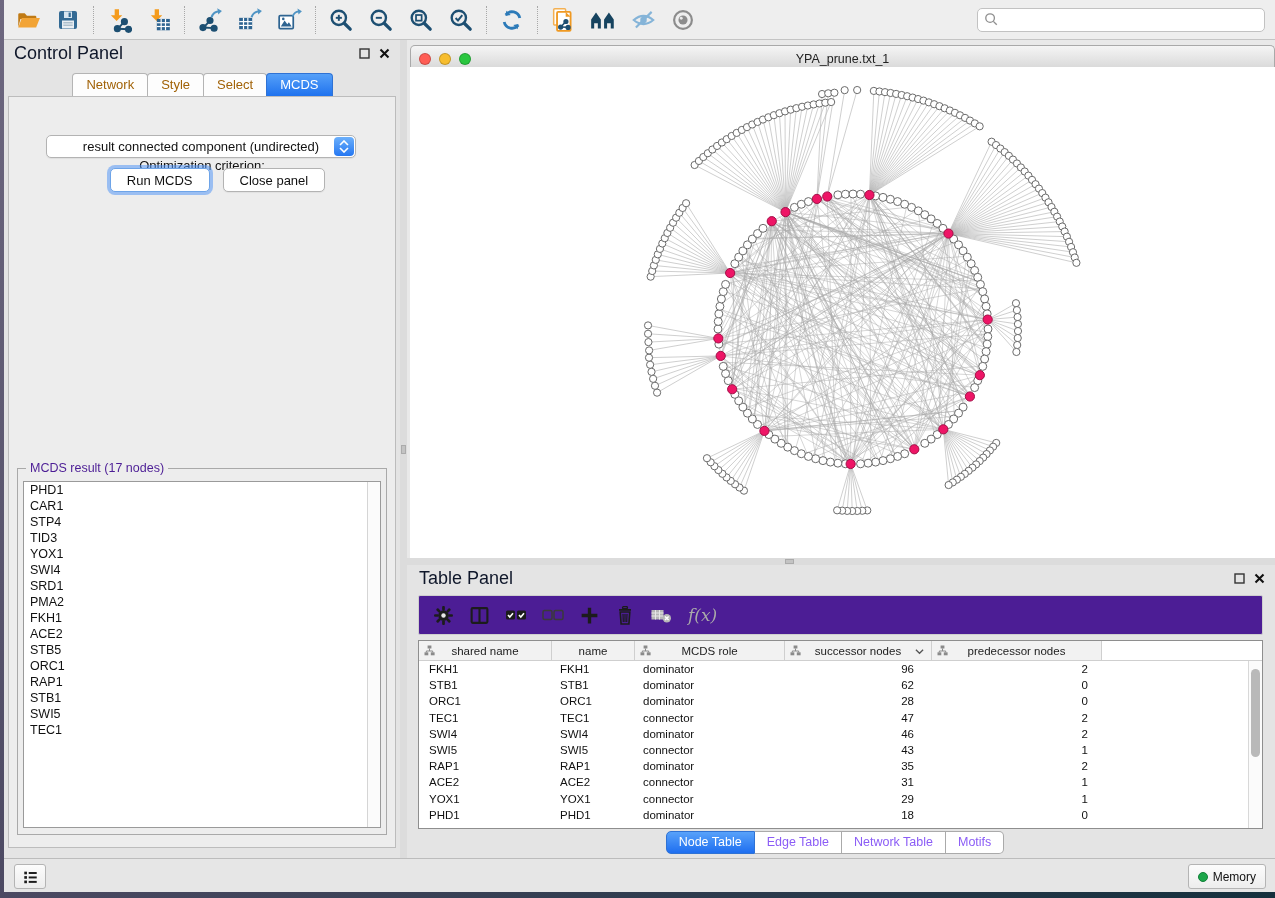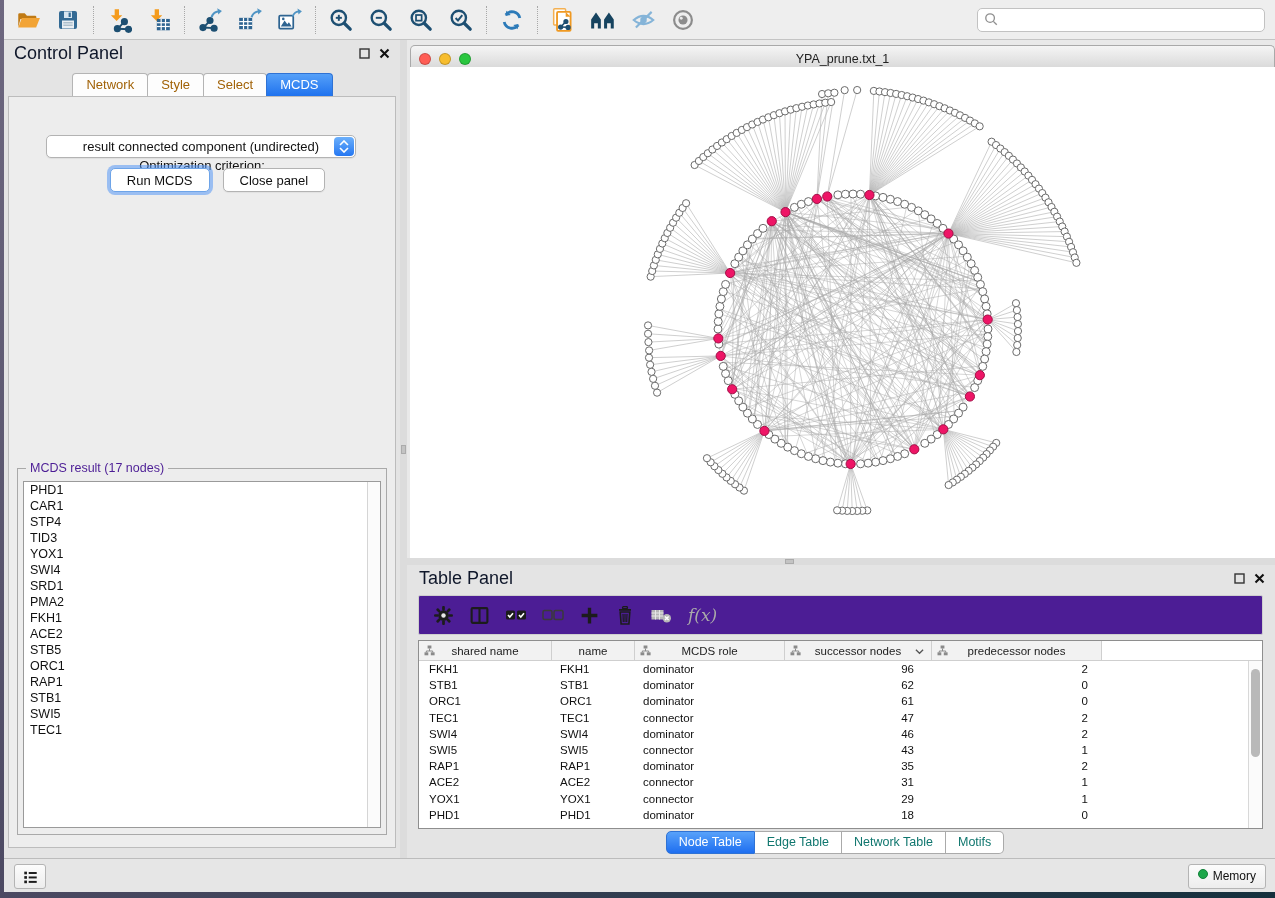--- a/index.html
+++ b/index.html
@@ -79,32 +79,32 @@
   .thcell.filler { background:#fff; border-right:none; }
   .th-icon { position:absolute; left:5px; top:4px; }
   .th-chev { position:absolute; right:7px; top:7px; }
   .trow { display:grid; grid-template-columns:133px 83px 150px 147px 170px 1fr; height:16.2px;
           font-size:11.5px; color:#111; align-items:center; }
   .trow .c0 { padding-left:10px; } .trow .c1 { padding-left:8px; } .trow .c2 { padding-left:8px; }
   .trow .c3 { text-align:right; padding-right:18px; } .trow .c4 { text-align:right; padding-right:14px; }
   .tscroll { position:absolute; right:0; top:20px; bottom:0; width:14px; background:#fbfbfb; border-left:1px solid #d8d8d8; }
   .tthumb { position:absolute; left:2px; width:9px; top:8px; height:88px; background:#b9b9b9; border-radius:5px; }
   .tp-tabs { position:absolute; left:0; right:12px; bottom:4px; height:23px; display:flex; justify-content:center; }
-  .tp-tab { font-size:12.5px; color:#0f766e; background:#fff; border:1px solid #aaa; border-left:none;
+  .tp-tab { font-size:12.5px; color:#8b5cf6; background:#fff; border:1px solid #aaa; border-left:none;
             padding:3px 12px 4px; display:flex; align-items:center; }
   .tp-tab:first-child { border-left:1px solid #aaa; border-radius:5px 0 0 5px; }
   .tp-tab:last-child { border-radius:0 5px 5px 0; }
   .tp-tab.active { background:linear-gradient(#58a2fa,#1e6ef0); color:#fff; border-color:#2f72d4; }
 
   
   .statusbar { position:absolute; left:0; right:0; bottom:0; height:34px; background:#e6e6e6; border-top:1px solid #bcbcbc; }
   .sq-btn { position:absolute; left:10px; top:5px; width:32px; height:25px; background:linear-gradient(#fcfcfc,#ededed);
             border:1px solid #b4b4b4; border-radius:3px; display:flex; align-items:center; justify-content:center; }
   .mem-btn { position:absolute; right:9px; top:5px; height:25px; padding:4px 9px; background:linear-gradient(#fcfcfc,#ededed);
-             border:1px solid #b4b4b4; border-radius:3px; display:flex; align-items:flex-start; gap:5px; font-size:12px; color:#111; }
+             border:1px solid #b4b4b4; border-radius:3px; display:flex; align-items:center; gap:5px; font-size:12px; color:#111; }
   .memdot { width:10px; height:10px; border-radius:50%; background:#1ca64a; border:1px solid #12813a; }
 </style>
 </head>
 <body>
 
 <div class="stage">
 <div class="appwin">
 
   <div class="toolbar">
     <div class="tbtn">
@@ -1139,21 +1139,21 @@
                 <div class="c1">STB1</div>
                 <div class="c2">dominator</div>
                 <div class="c3">62</div>
                 <div class="c4">0</div>
                 <div class="c5"></div>
               </div>
               <div class="trow">
                 <div class="c0">ORC1</div>
                 <div class="c1">ORC1</div>
                 <div class="c2">dominator</div>
-                <div class="c3">61</div>
+                <div class="c3">28</div>
                 <div class="c4">0</div>
                 <div class="c5"></div>
               </div>
               <div class="trow">
                 <div class="c0">TEC1</div>
                 <div class="c1">TEC1</div>
                 <div class="c2">connector</div>
                 <div class="c3">47</div>
                 <div class="c4">2</div>
                 <div class="c5"></div>

